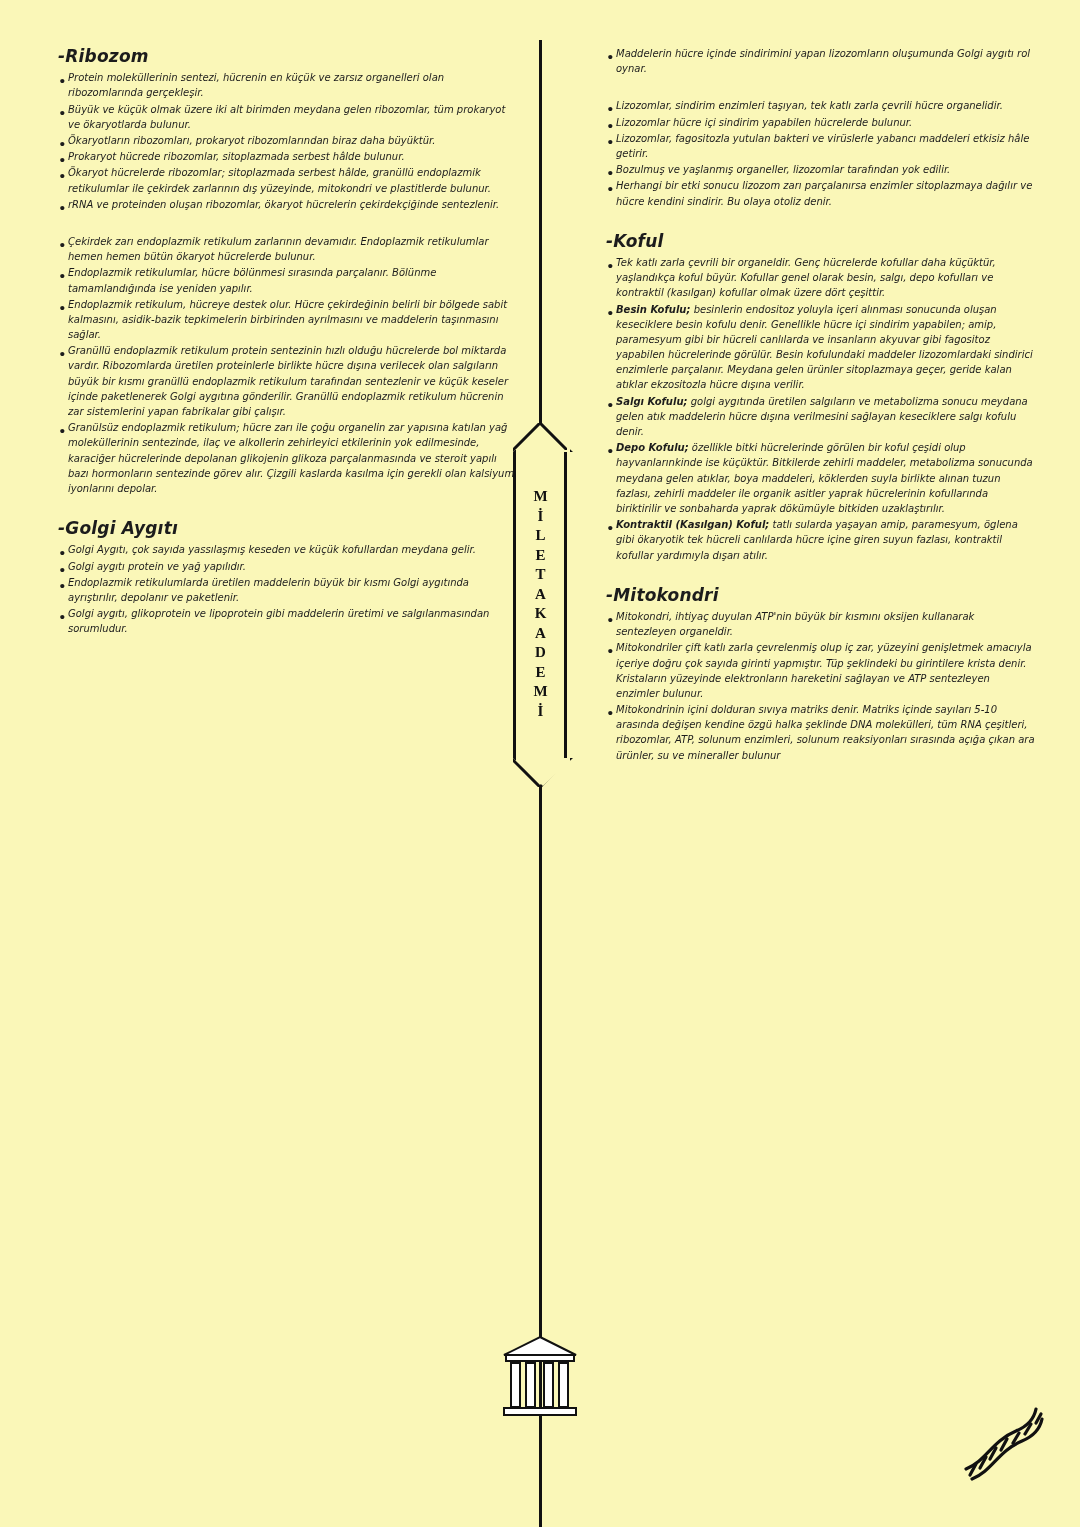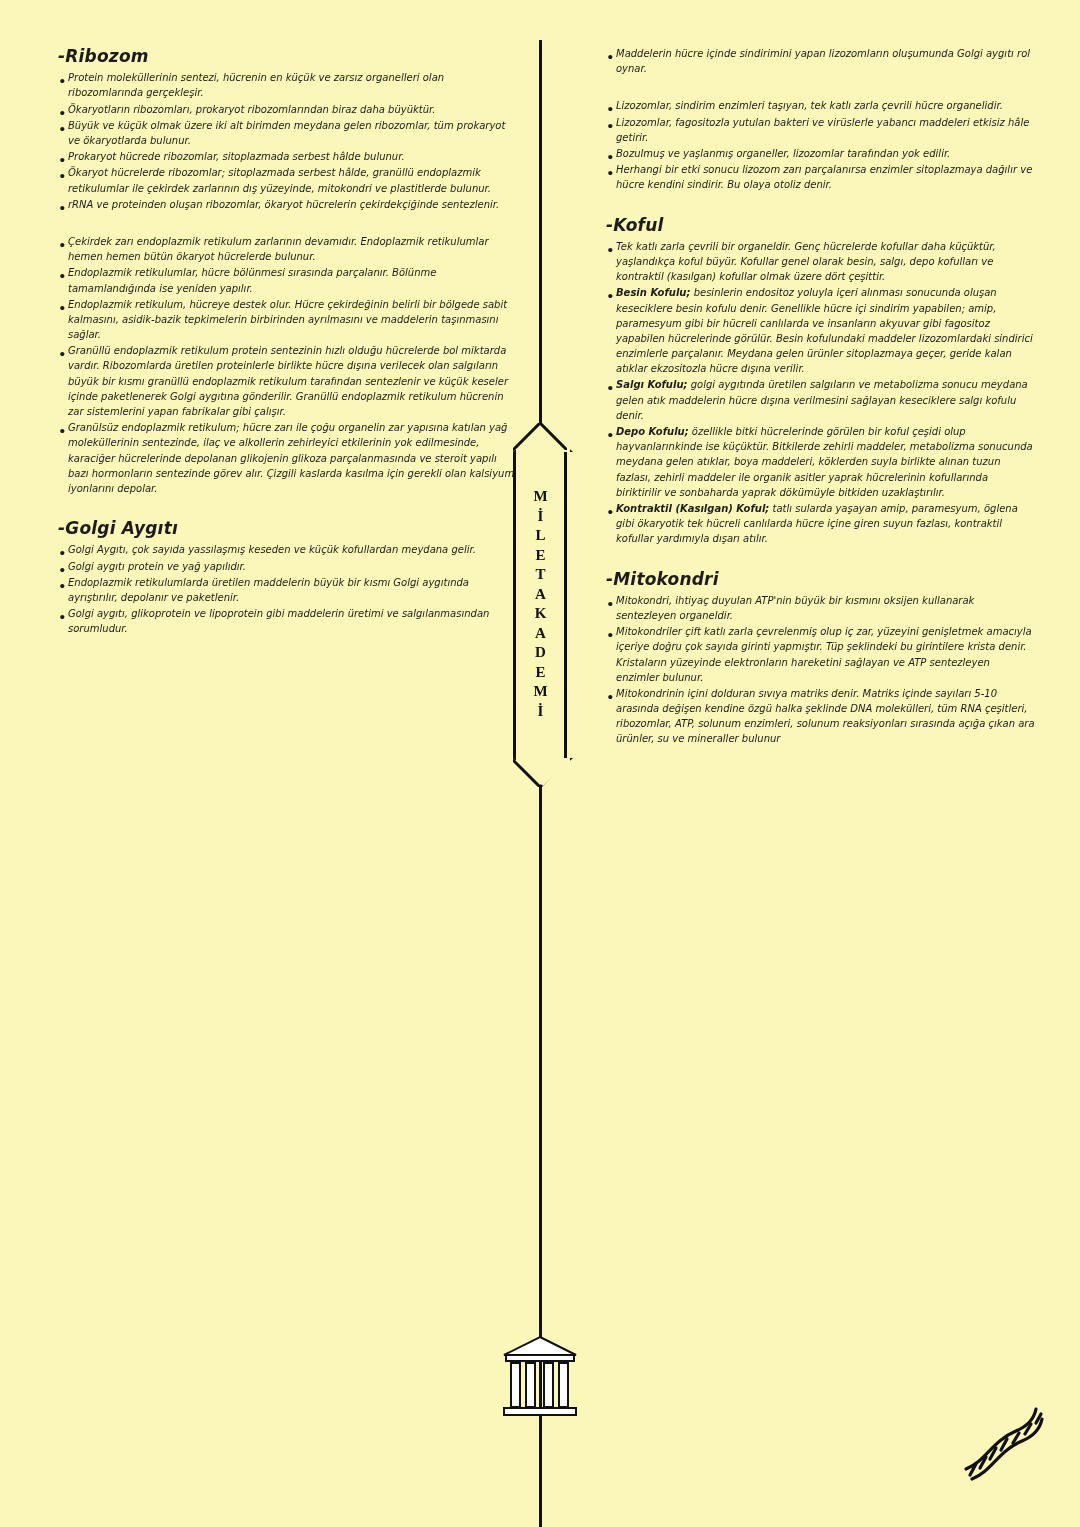--- a/index.html
+++ b/index.html
@@ -154,22 +154,22 @@
 <div id="page">
 
   <div class="columns">
 
     <div class="col col-left">
 
       <div class="block">
         <div class="heading">-Ribozom</div>
         <ul class="bullets">
           <li>Protein moleküllerinin sentezi, hücrenin en küçük ve zarsız organelleri olan ribozomlarında gerçekleşir.</li>
+          <li>Büyük ve küçük olmak üzere iki alt birimden meydana gelen ribozomlar, tüm prokaryot ve ökaryotlarda bulunur.</li>
           <li>Ökaryotların ribozomları, prokaryot ribozomlarından biraz daha büyüktür.</li>
-          <li>Büyük ve küçük olmak üzere iki alt birimden meydana gelen ribozomlar, tüm prokaryot ve ökaryotlarda bulunur.</li>
           <li>Prokaryot hücrede ribozomlar, sitoplazmada serbest hâlde bulunur.</li>
           <li>Ökaryot hücrelerde ribozomlar; sitoplazmada serbest hâlde, granüllü endoplazmik retikulumlar ile çekirdek zarlarının dış yüzeyinde, mitokondri ve plastitlerde bulunur.</li>
           <li>rRNA ve proteinden oluşan ribozomlar, ökaryot hücrelerin çekirdekçiğinde sentezlenir.</li>
         </ul>
       </div>
 
       <div class="block">
         <ul class="bullets">
           <li>Çekirdek zarı endoplazmik retikulum zarlarının devamıdır. Endoplazmik retikulumlar hemen hemen bütün ökaryot hücrelerde bulunur.</li>
           <li>Endoplazmik retikulumlar, hücre bölünmesi sırasında parçalanır. Bölünme tamamlandığında ise yeniden yapılır.</li>
@@ -195,20 +195,21 @@
 
       <div class="block">
         <ul class="bullets">
           <li>Maddelerin hücre içinde sindirimini yapan lizozomların oluşumunda Golgi aygıtı rol oynar.</li>
         </ul>
       </div>
 
       <div class="block">
         <ul class="bullets">
           <li>Lizozomlar, sindirim enzimleri taşıyan, tek katlı zarla çevrili hücre organelidir.</li>
+          <li>Lizozomlar hücre içi sindirim yapabilen hücrelerde bulunur.</li>
           <li>Lizozomlar, fagositozla yutulan bakteri ve virüslerle yabancı maddeleri etkisiz hâle getirir.</li>
           <li>Bozulmuş ve yaşlanmış organeller, lizozomlar tarafından yok edilir.</li>
           <li>Herhangi bir etki sonucu lizozom zarı parçalanırsa enzimler sitoplazmaya dağılır ve hücre kendini sindirir. Bu olaya otoliz denir.</li>
         </ul>
       </div>
 
       <div class="block">
         <div class="heading">-Koful</div>
         <ul class="bullets">
           <li>Tek katlı zarla çevrili bir organeldir. Genç hücrelerde kofullar daha küçüktür, yaşlandıkça koful büyür. Kofullar genel olarak besin, salgı, depo kofulları ve kontraktil (kasılgan) kofullar olmak üzere dört çeşittir.</li>

